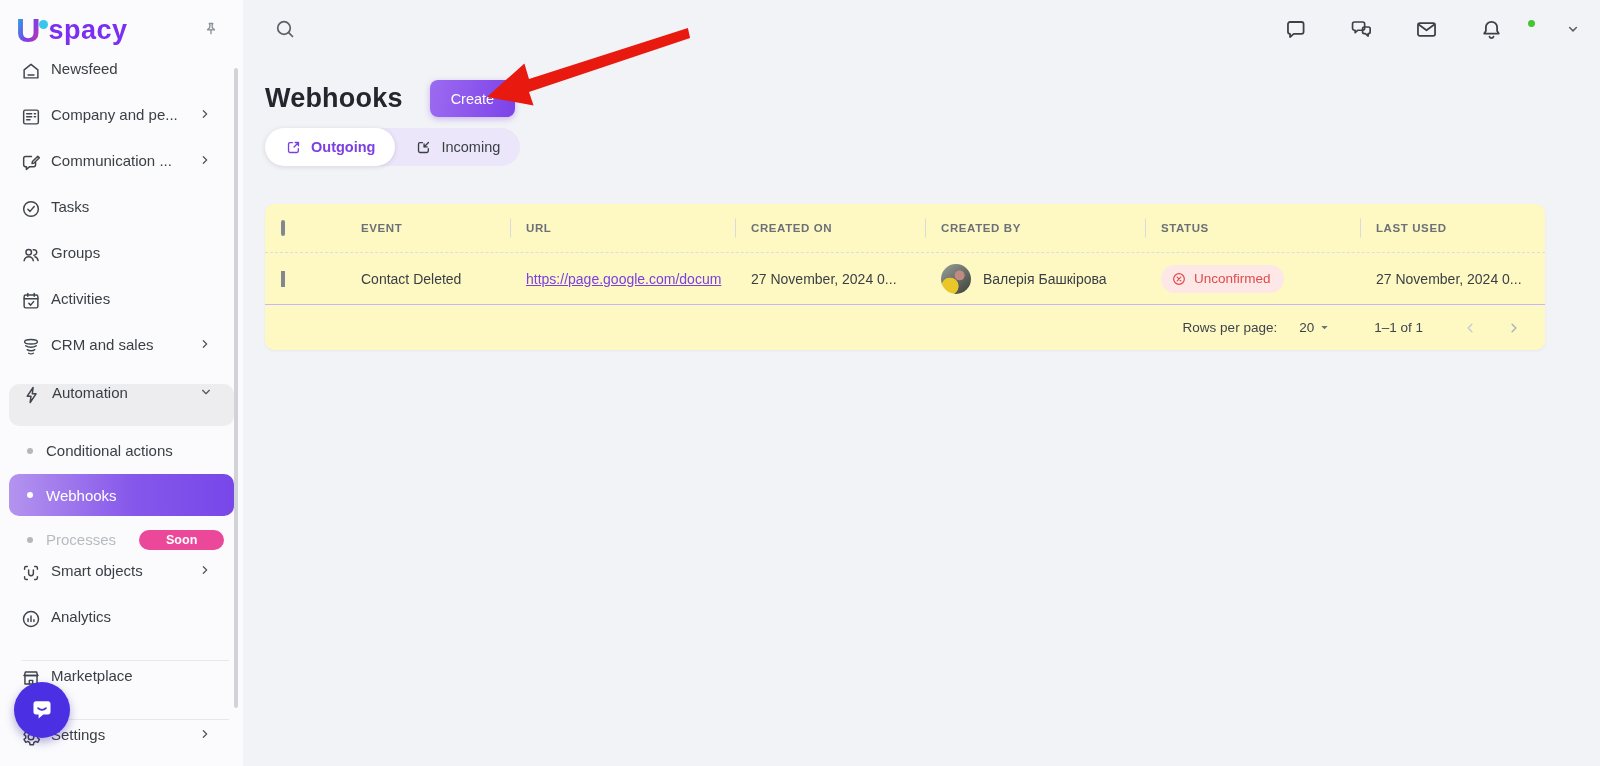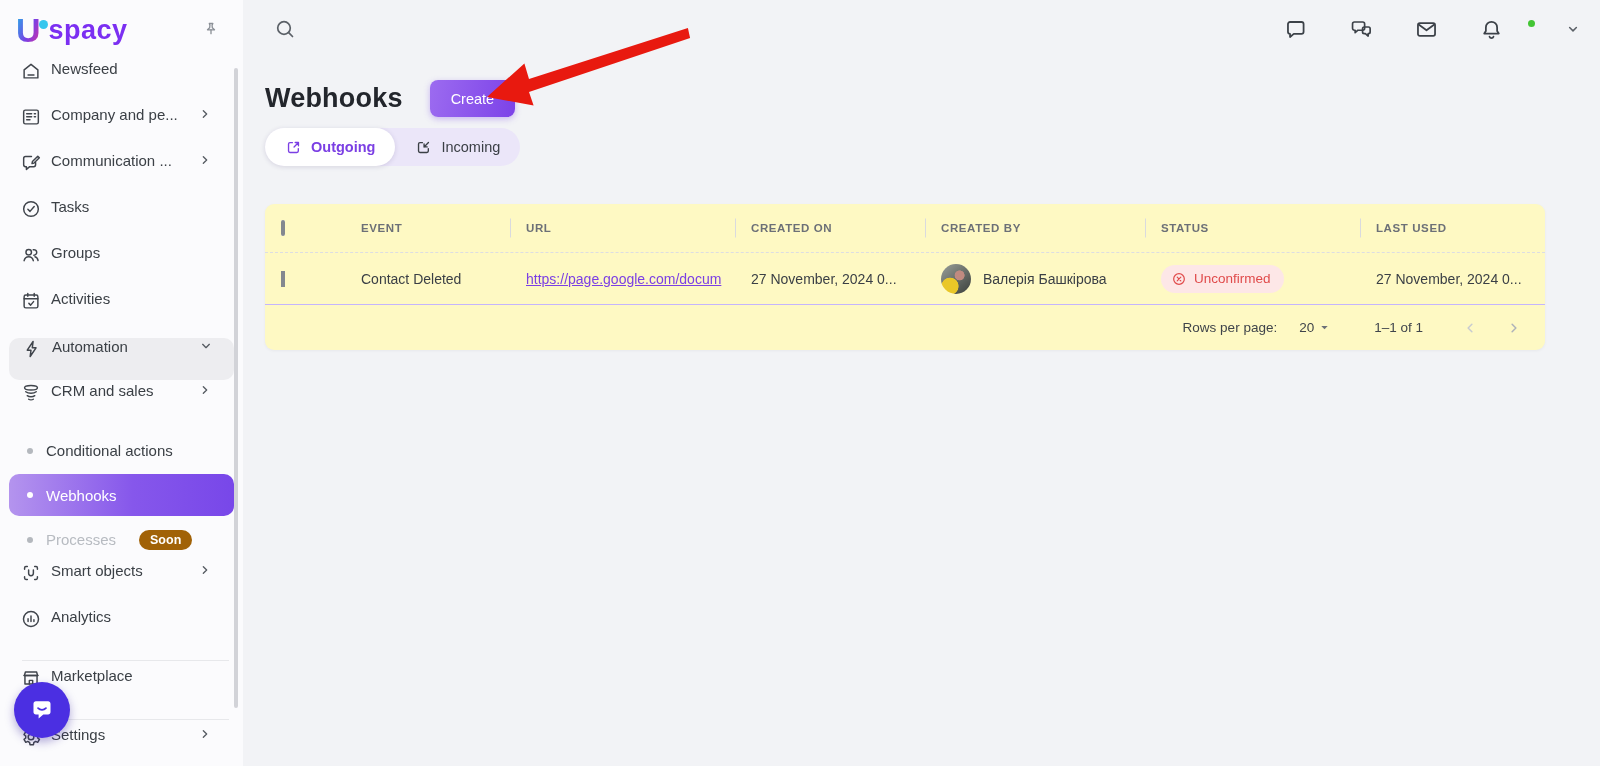--- a/index.html
+++ b/index.html
@@ -22,22 +22,22 @@
   .nav-item .ni-icon { width:22px; height:22px; flex:0 0 22px; display:flex; align-items:center; justify-content:center; color:#40454c; }
   .nav-item .chev { margin-left:auto; color:#565b62; display:flex; }
   .nav-item.pill-grey { height:42px; margin:2px 9px; border-radius:10px; background:#ededf0; padding:0 20px 0 12px; }
   .sub-item { height:45px; display:flex; align-items:center; padding-left:27px; gap:13px; font-size:15px; color:#3b4046; cursor:pointer; }
   .bullet { width:6px; height:6px; border-radius:50%; background:#b4b8be; flex:0 0 6px; }
   .sub-item.selected { margin:1px 9px; height:42px; border-radius:10px; padding-left:18px;
                        background:linear-gradient(90deg,#b494ee 0%,#8657eb 55%,#7847e9 100%);
                        color:#ffffff; font-weight:500; }
   .sub-item.selected .bullet { background:#ffffff; }
   .sub-item.disabled { color:#b7bbc1; }
-  .soon-badge { margin-left:10px; background:#a16207; color:#ffffff; font-size:12.5px; font-weight:600;
-                padding:3px 11px; border-radius:12px; }
+  .soon-badge { margin-left:10px; background:#ec4899; color:#ffffff; font-size:12.5px; font-weight:600;
+                padding:3px 27px; border-radius:12px; }
   .sb-divider { height:1px; background:#e7e8eb; margin:6px 14px 6px 22px; }
 
   .chat-launcher { position:absolute; left:14px; top:682px; width:56px; height:56px; border-radius:50%;
                    background:#4b2fe2; display:flex; align-items:center; justify-content:center;
                    box-shadow:0 4px 10px rgba(40,20,150,.35); cursor:pointer; z-index:6; }
 
   
   .main { position:absolute; left:243px; top:0; width:1357px; height:766px; background:#f2f3f6; }
   .topbar { height:58px; display:flex; align-items:center; padding:0 18px 0 30px; }
   .tb-search { color:#5b6067; display:flex; cursor:pointer; }
@@ -181,46 +181,46 @@
     <div class="nav-item">
       <span class="ni-icon">
           <svg width="22" height="22" viewBox="0 0 24 24" fill="none" stroke="currentColor" stroke-width="1.6" stroke-linejoin="round" stroke-linecap="round">
             <rect x="4.5" y="5.5" width="15" height="14" rx="1.8"></rect>
             <path d="M4.5 9.5h15M8.5 3.8v3M15.5 3.8v3"></path>
             <path d="m9.7 14.6 1.9 1.9 3.2-3.8"></path>
           </svg>
         </span>
       <span>Activities</span>
     </div>
-    <div class="nav-item pill-grey">
-      <span class="ni-icon">
-          <svg width="22" height="22" viewBox="0 0 24 24" fill="none" stroke="currentColor" stroke-width="1.6" stroke-linejoin="round" stroke-linecap="round">
-            <path d="M13.2 3.8 6.8 13.3h4.1l-.9 6.9 6.4-9.5h-4.1z"></path>
-          </svg>
-        </span>
-      <span>Automation</span>
-      <span class="chev">
-          <svg width="16" height="16" viewBox="0 0 24 24" fill="none" stroke="currentColor" stroke-width="2" stroke-linecap="round" stroke-linejoin="round">
-            <path d="m7 9.5 5 5 5-5"></path>
-          </svg>
-        </span>
-    </div>
     <div class="nav-item">
       <span class="ni-icon">
           <svg width="22" height="22" viewBox="0 0 24 24" fill="none" stroke="currentColor" stroke-width="1.6" stroke-linejoin="round" stroke-linecap="round">
             <ellipse cx="12" cy="6.2" rx="7" ry="2.5"></ellipse>
             <path d="M6.3 10.6c1.3 1 3.3 1.6 5.7 1.6s4.4-.6 5.7-1.6"></path>
             <path d="M7.9 14.9c1 .8 2.4 1.2 4.1 1.2s3.1-.4 4.1-1.2"></path>
             <path d="M9.5 18.8c.7.5 1.5.7 2.5.7s1.8-.2 2.5-.7"></path>
           </svg>
         </span>
       <span>CRM and sales</span>
       <span class="chev">
           <svg width="16" height="16" viewBox="0 0 24 24" fill="none" stroke="currentColor" stroke-width="2" stroke-linecap="round" stroke-linejoin="round">
             <path d="m9.5 7 5 5-5 5"></path>
+          </svg>
+        </span>
+    </div>
+    <div class="nav-item pill-grey">
+      <span class="ni-icon">
+          <svg width="22" height="22" viewBox="0 0 24 24" fill="none" stroke="currentColor" stroke-width="1.6" stroke-linejoin="round" stroke-linecap="round">
+            <path d="M13.2 3.8 6.8 13.3h4.1l-.9 6.9 6.4-9.5h-4.1z"></path>
+          </svg>
+        </span>
+      <span>Automation</span>
+      <span class="chev">
+          <svg width="16" height="16" viewBox="0 0 24 24" fill="none" stroke="currentColor" stroke-width="2" stroke-linecap="round" stroke-linejoin="round">
+            <path d="m7 9.5 5 5 5-5"></path>
           </svg>
         </span>
     </div>
     <div class="sub-item">
       <span class="bullet"></span>
       <span>Conditional actions</span>
     </div>
     <div class="sub-item selected">
       <span class="bullet"></span>
       <span>Webhooks</span>

